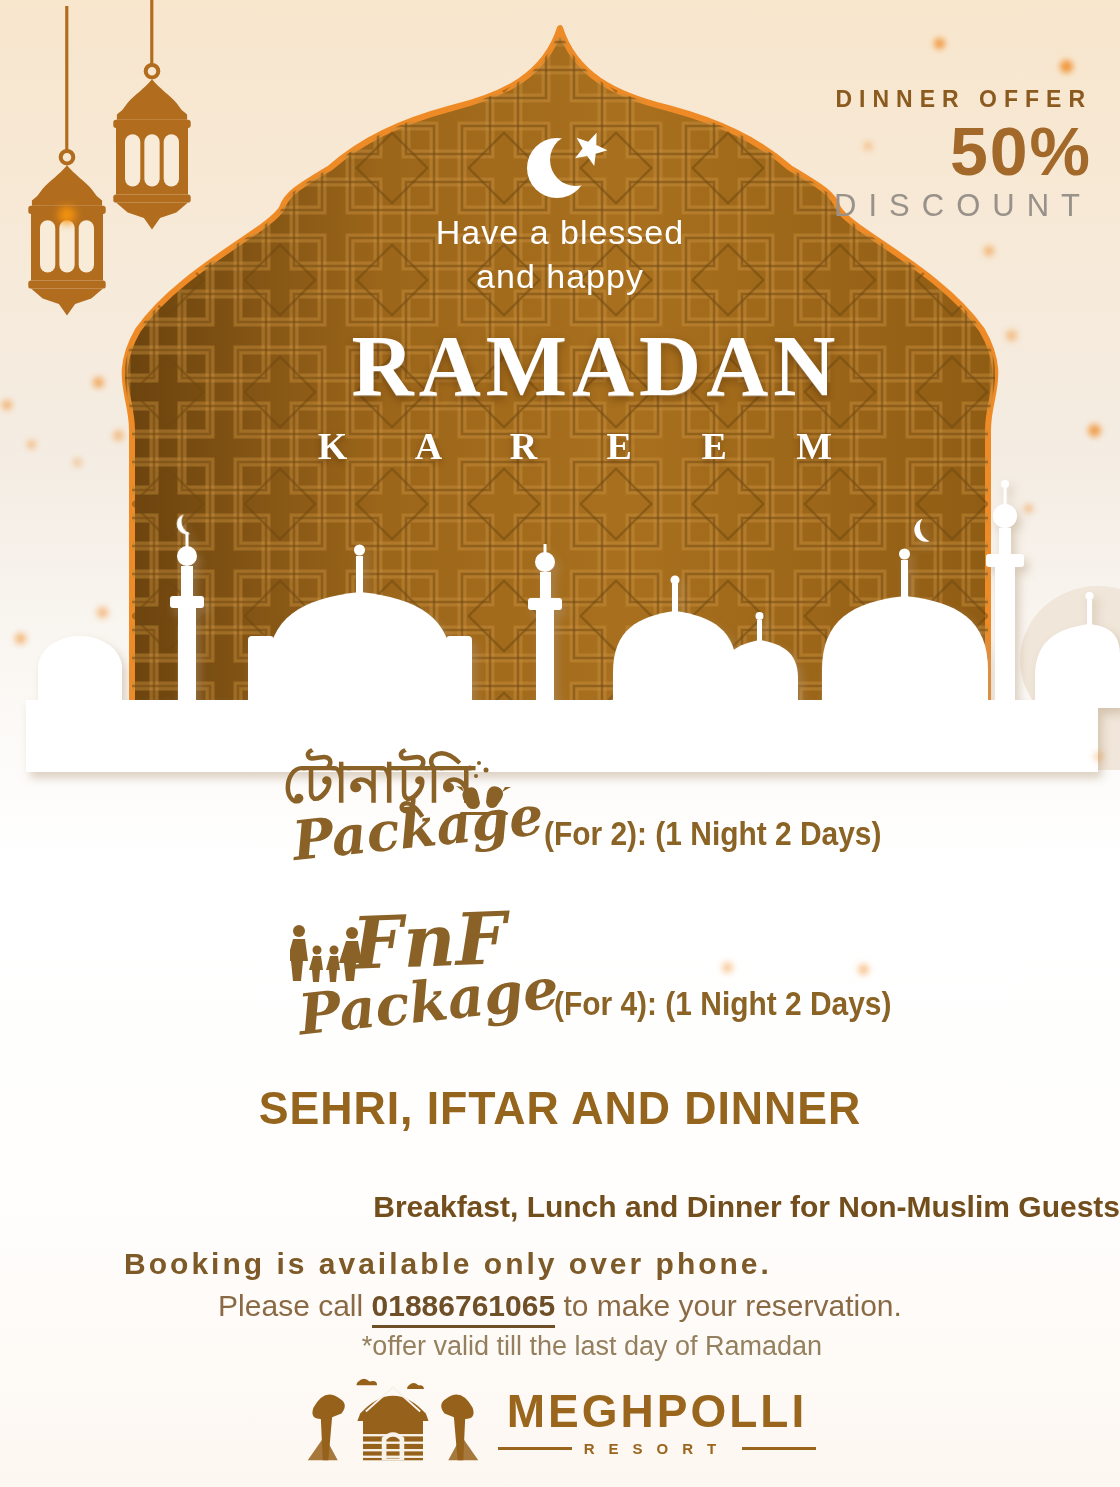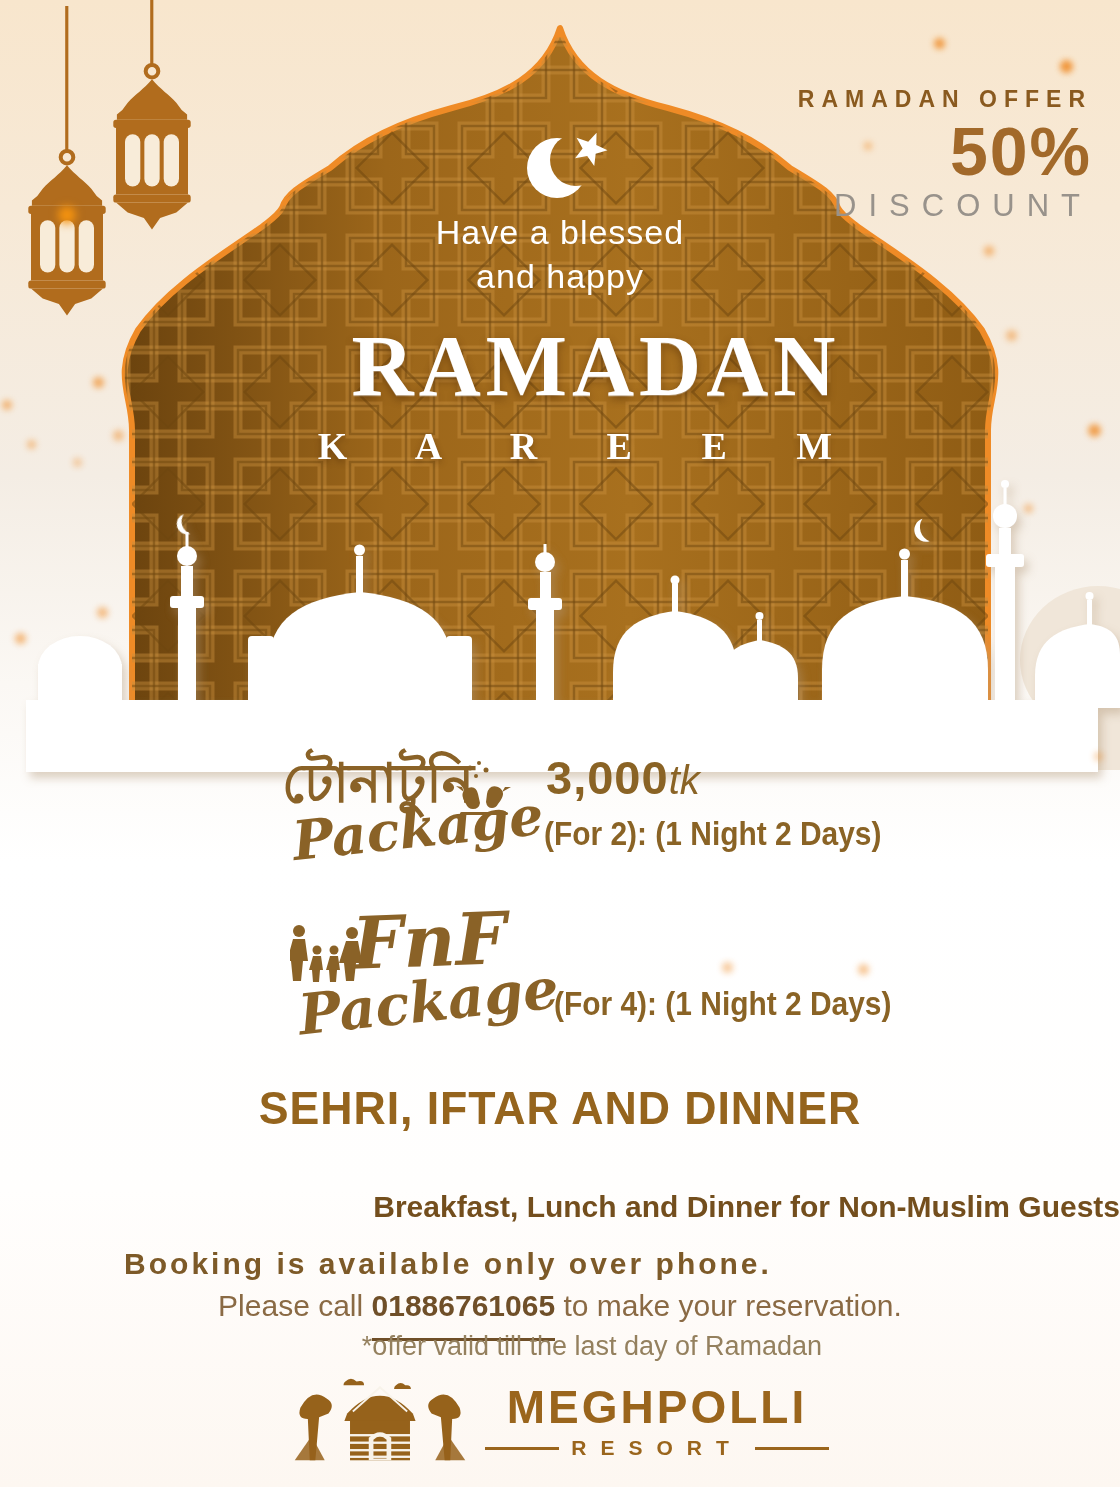--- a/index.html
+++ b/index.html
@@ -46,30 +46,30 @@
     font-weight:800;font-size:47px;letter-spacing:1px;transform:scaleX(.95);}
   .meals-sub{position:absolute;top:1130px;left:0;width:1120px;text-align:center;color:#9a6b2a;
     font-weight:400;font-size:42px;letter-spacing:1px;}
   .meals-nm{position:absolute;top:1190px;left:0;width:1120px;text-align:right;color:#734e1d;
     font-weight:700;font-size:30px;}
   
   .book-head{position:absolute;top:1247px;left:0;width:896px;text-align:center;color:#7d5a28;
     font-weight:800;font-size:30px;letter-spacing:3px;}
   .book-line{position:absolute;top:1289px;left:0;width:1120px;text-align:center;color:#8a6a44;
     font-weight:400;font-size:30px;}
-  .book-line .phone{font-weight:800;color:#6f4f28;border-bottom:3px solid #6f4f28;padding-bottom:16px;}
+  .book-line .phone{font-weight:800;color:#6f4f28;border-bottom:3px solid #6f4f28;padding-bottom:3px;}
   .book-note{position:absolute;top:1331px;left:0;width:1120px;text-align:center;color:#94805e;
     font-weight:400;font-size:27px;padding-left:32px;}
   
   .logo{position:absolute;top:1372px;left:0;width:1120px;display:flex;justify-content:center;align-items:center;gap:16px;}
   .logo-text{display:flex;flex-direction:column;align-items:center;}
   .logo-name{font-size:46px;font-weight:800;color:#9a651c;letter-spacing:3px;}
   .logo-sub{display:flex;align-items:center;gap:12px;margin-top:2px;}
   .logo-sub .rule{width:74px;height:3px;background:#9a651c;}
-  .logo-sub .resort{font-size:21px;font-weight:700;letter-spacing:14px;color:#9a651c;text-indent:14px;margin-left:-14px;}
+  .logo-sub .resort{font-size:15px;font-weight:700;letter-spacing:14px;color:#9a651c;text-indent:14px;margin-left:-14px;}
   svg{display:block;}
 </style>
 </head>
 <body>
 
 <div class="poster">
 
   <svg class="abs" style="top:0;left:0;" width="1120" height="800" viewBox="0 0 1120 800">
     <defs>
       <linearGradient id="domeGrad" x1="0" y1="0" x2="1" y2="0">
@@ -227,21 +227,21 @@
   <div class="dot" style="left:113px;top:430px;width:11px;height:11px;opacity:.5"></div>
   <div class="dot" style="left:27px;top:440px;width:9px;height:9px;opacity:.5"></div>
   <div class="dot" style="left:73px;top:458px;width:9px;height:9px;opacity:.4"></div>
   <div class="dot" style="left:97px;top:607px;width:11px;height:11px;opacity:.55"></div>
   <div class="dot" style="left:15px;top:633px;width:11px;height:11px;opacity:.6"></div>
   <div class="dot" style="left:722px;top:962px;width:11px;height:11px;opacity:.45"></div>
   <div class="dot" style="left:858px;top:964px;width:11px;height:11px;opacity:.5"></div>
   <div class="dot" style="left:1094px;top:752px;width:9px;height:9px;opacity:.4"></div>
 
   <div class="offer">
-    <div class="offer-eyebrow">RAMADAN OFFER</div>
+    <div class="offer-eyebrow">DINNER OFFER</div>
     <div class="offer-percent">50%</div>
     <div class="offer-discount">DISCOUNT</div>
   </div>
 
   <div class="greeting">
     <div>Have a blessed</div>
     <div>and happy</div>
   </div>
   <div class="title-ramadan">RAMADAN</div>
   <div class="title-kareem">K A R E E M</div>
@@ -252,21 +252,20 @@
     <circle cx="18" cy="8" r="2.5"></circle>
       <circle cx="27" cy="3" r="2"></circle>
       <circle cx="34" cy="10" r="2.5"></circle>
       <circle cx="24" cy="16" r="2"></circle>
     <path d="M14 44 q-8 -12 2 -16 q8 -3 10 6 l2 9 q-1 6 -7 6 q-5 0 -7 -5 Z"></path>
     <path d="M12 32 l-8 -6 6 1 Z"></path>
     <path d="M46 44 q10 -12 0 -17 q-9 -3 -11 7 l-1 8 q1 6 6 6 q4 0 6 -4 Z"></path>
     <path d="M50 32 l9 -5 -6 0 Z"></path>
     <rect x="8" y="52" width="48" height="3" rx="1.5"></rect>
   </svg>
-  <div class="price r1"><span>3,000</span><span class="unit">tk</span></div>
   <div class="terms r1">(For 2): (1 Night 2 Days)</div>
 
   <svg class="abs" style="left:290px;top:924px;" width="72" height="62" viewBox="0 0 72 62" fill="#8a6227">
     <circle cx="9" cy="7" r="6"></circle>
       <path d="M3 15 h12 l3 22 h-5 l-2 20 h-8 l-2 -20 h-4 Z"></path>
     <circle cx="62" cy="9" r="6"></circle>
       <path d="M56 17 h12 l4 22 h-6 l-2 18 h-8 l-2 -18 h-5 Z"></path>
     <circle cx="27" cy="26" r="4.5"></circle>
       <path d="M23 32 h8 l2 14 h-3 l-1 12 h-6 l-1 -12 h-3 Z"></path>
     <circle cx="44" cy="26" r="4.5"></circle>

